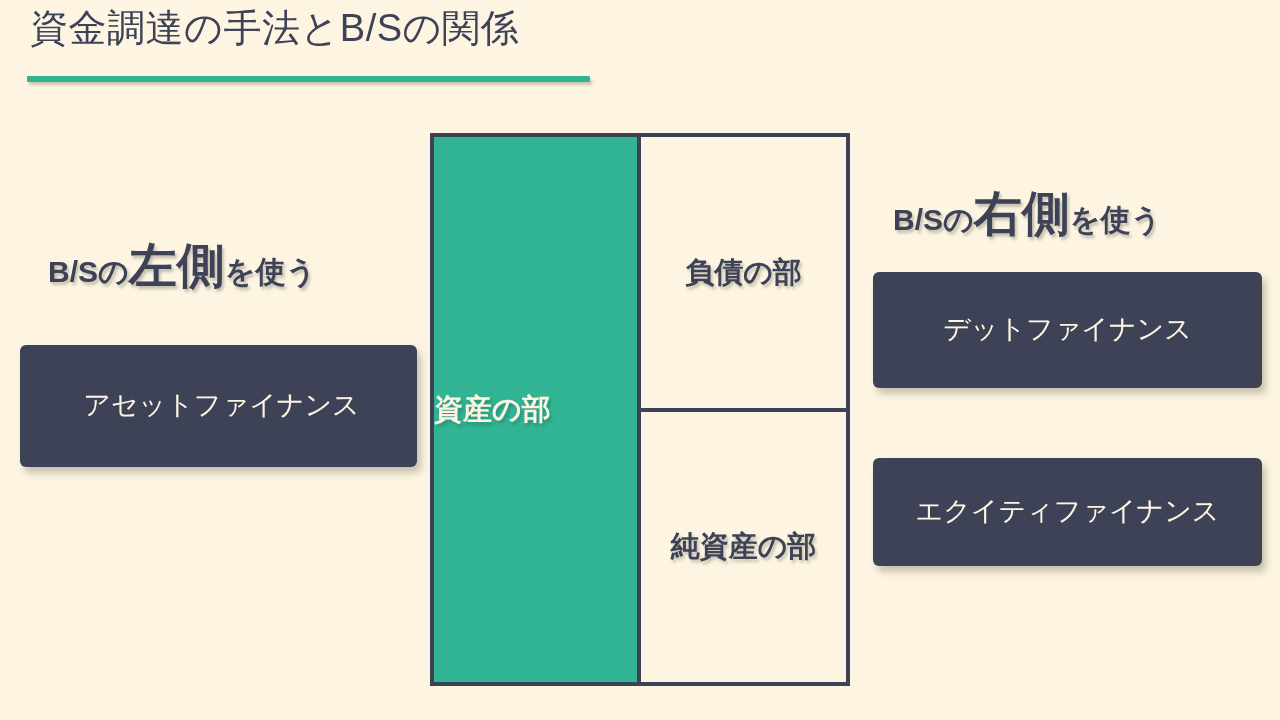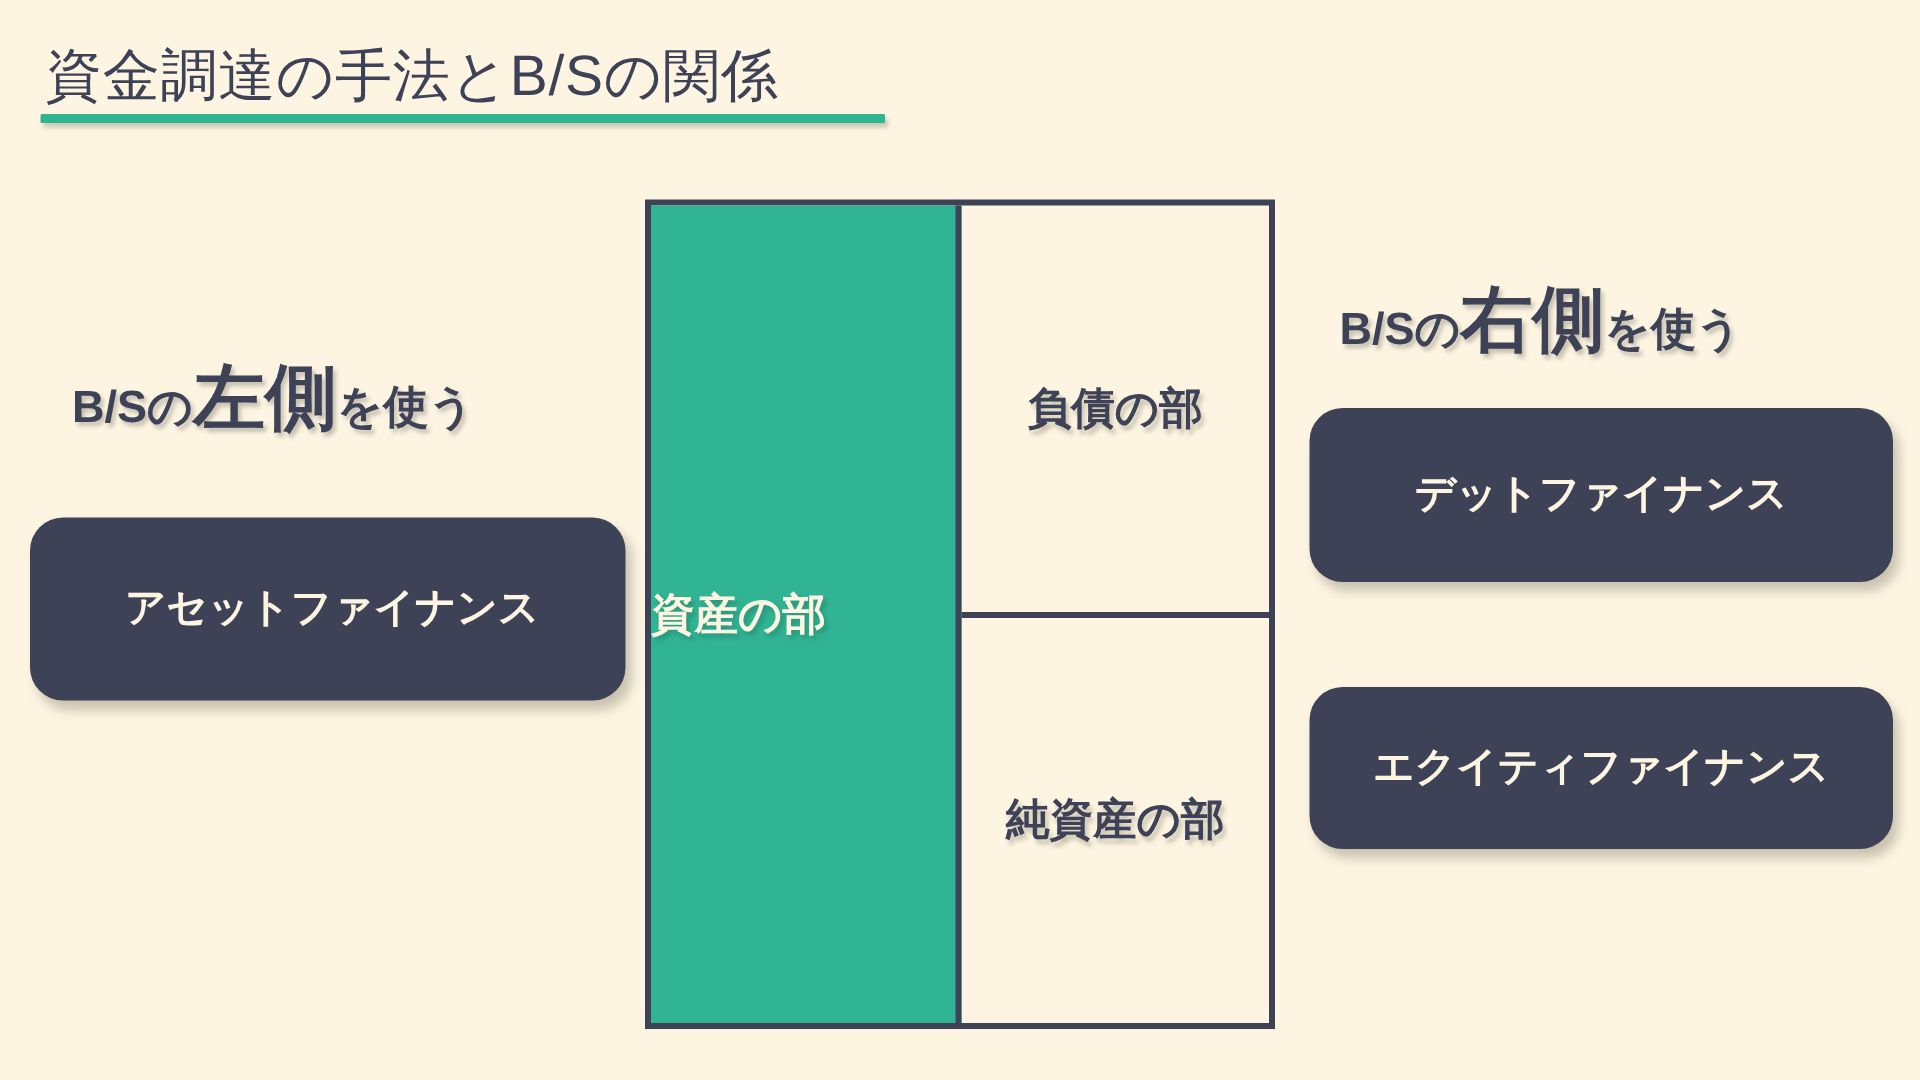--- a/index.html
+++ b/index.html
@@ -20,21 +20,21 @@
     position: absolute;
     inset: 0;
     width: 1280px;
     height: 720px;
   }
 
   
   .title {
     position: absolute;
     left: 30px;
-    top: 25px;
+    top: 3px;
     font-size: 38px;
     font-weight: 400;
     letter-spacing: 0.5px;
     color: #3d4257;
     white-space: nowrap;
   }
   .title-rule {
     position: absolute;
     left: 27px;
     top: 76px;
@@ -69,27 +69,27 @@
   #heading-right {
     left: 893px;
     top: 178px;
     margin-top: 12px;
   }
 
   
   .card {
     position: absolute;
     background: #3d4257;
-    border-radius: 22px;
+    border-radius: 6px;
     color: #fdf5e2;
     display: flex;
     align-items: center;
     justify-content: center;
     text-align: center;
-    font-weight: bold;
+    font-weight: normal;
     box-shadow: 4px 6px 7px rgba(140,132,112,0.45);
     line-height: 1.32;
     padding: 0 10px;
     box-sizing: border-box;
   }
   #card-asset-finance {
     left: 20px;
     top: 345px;
     width: 397px;
     height: 122px;

